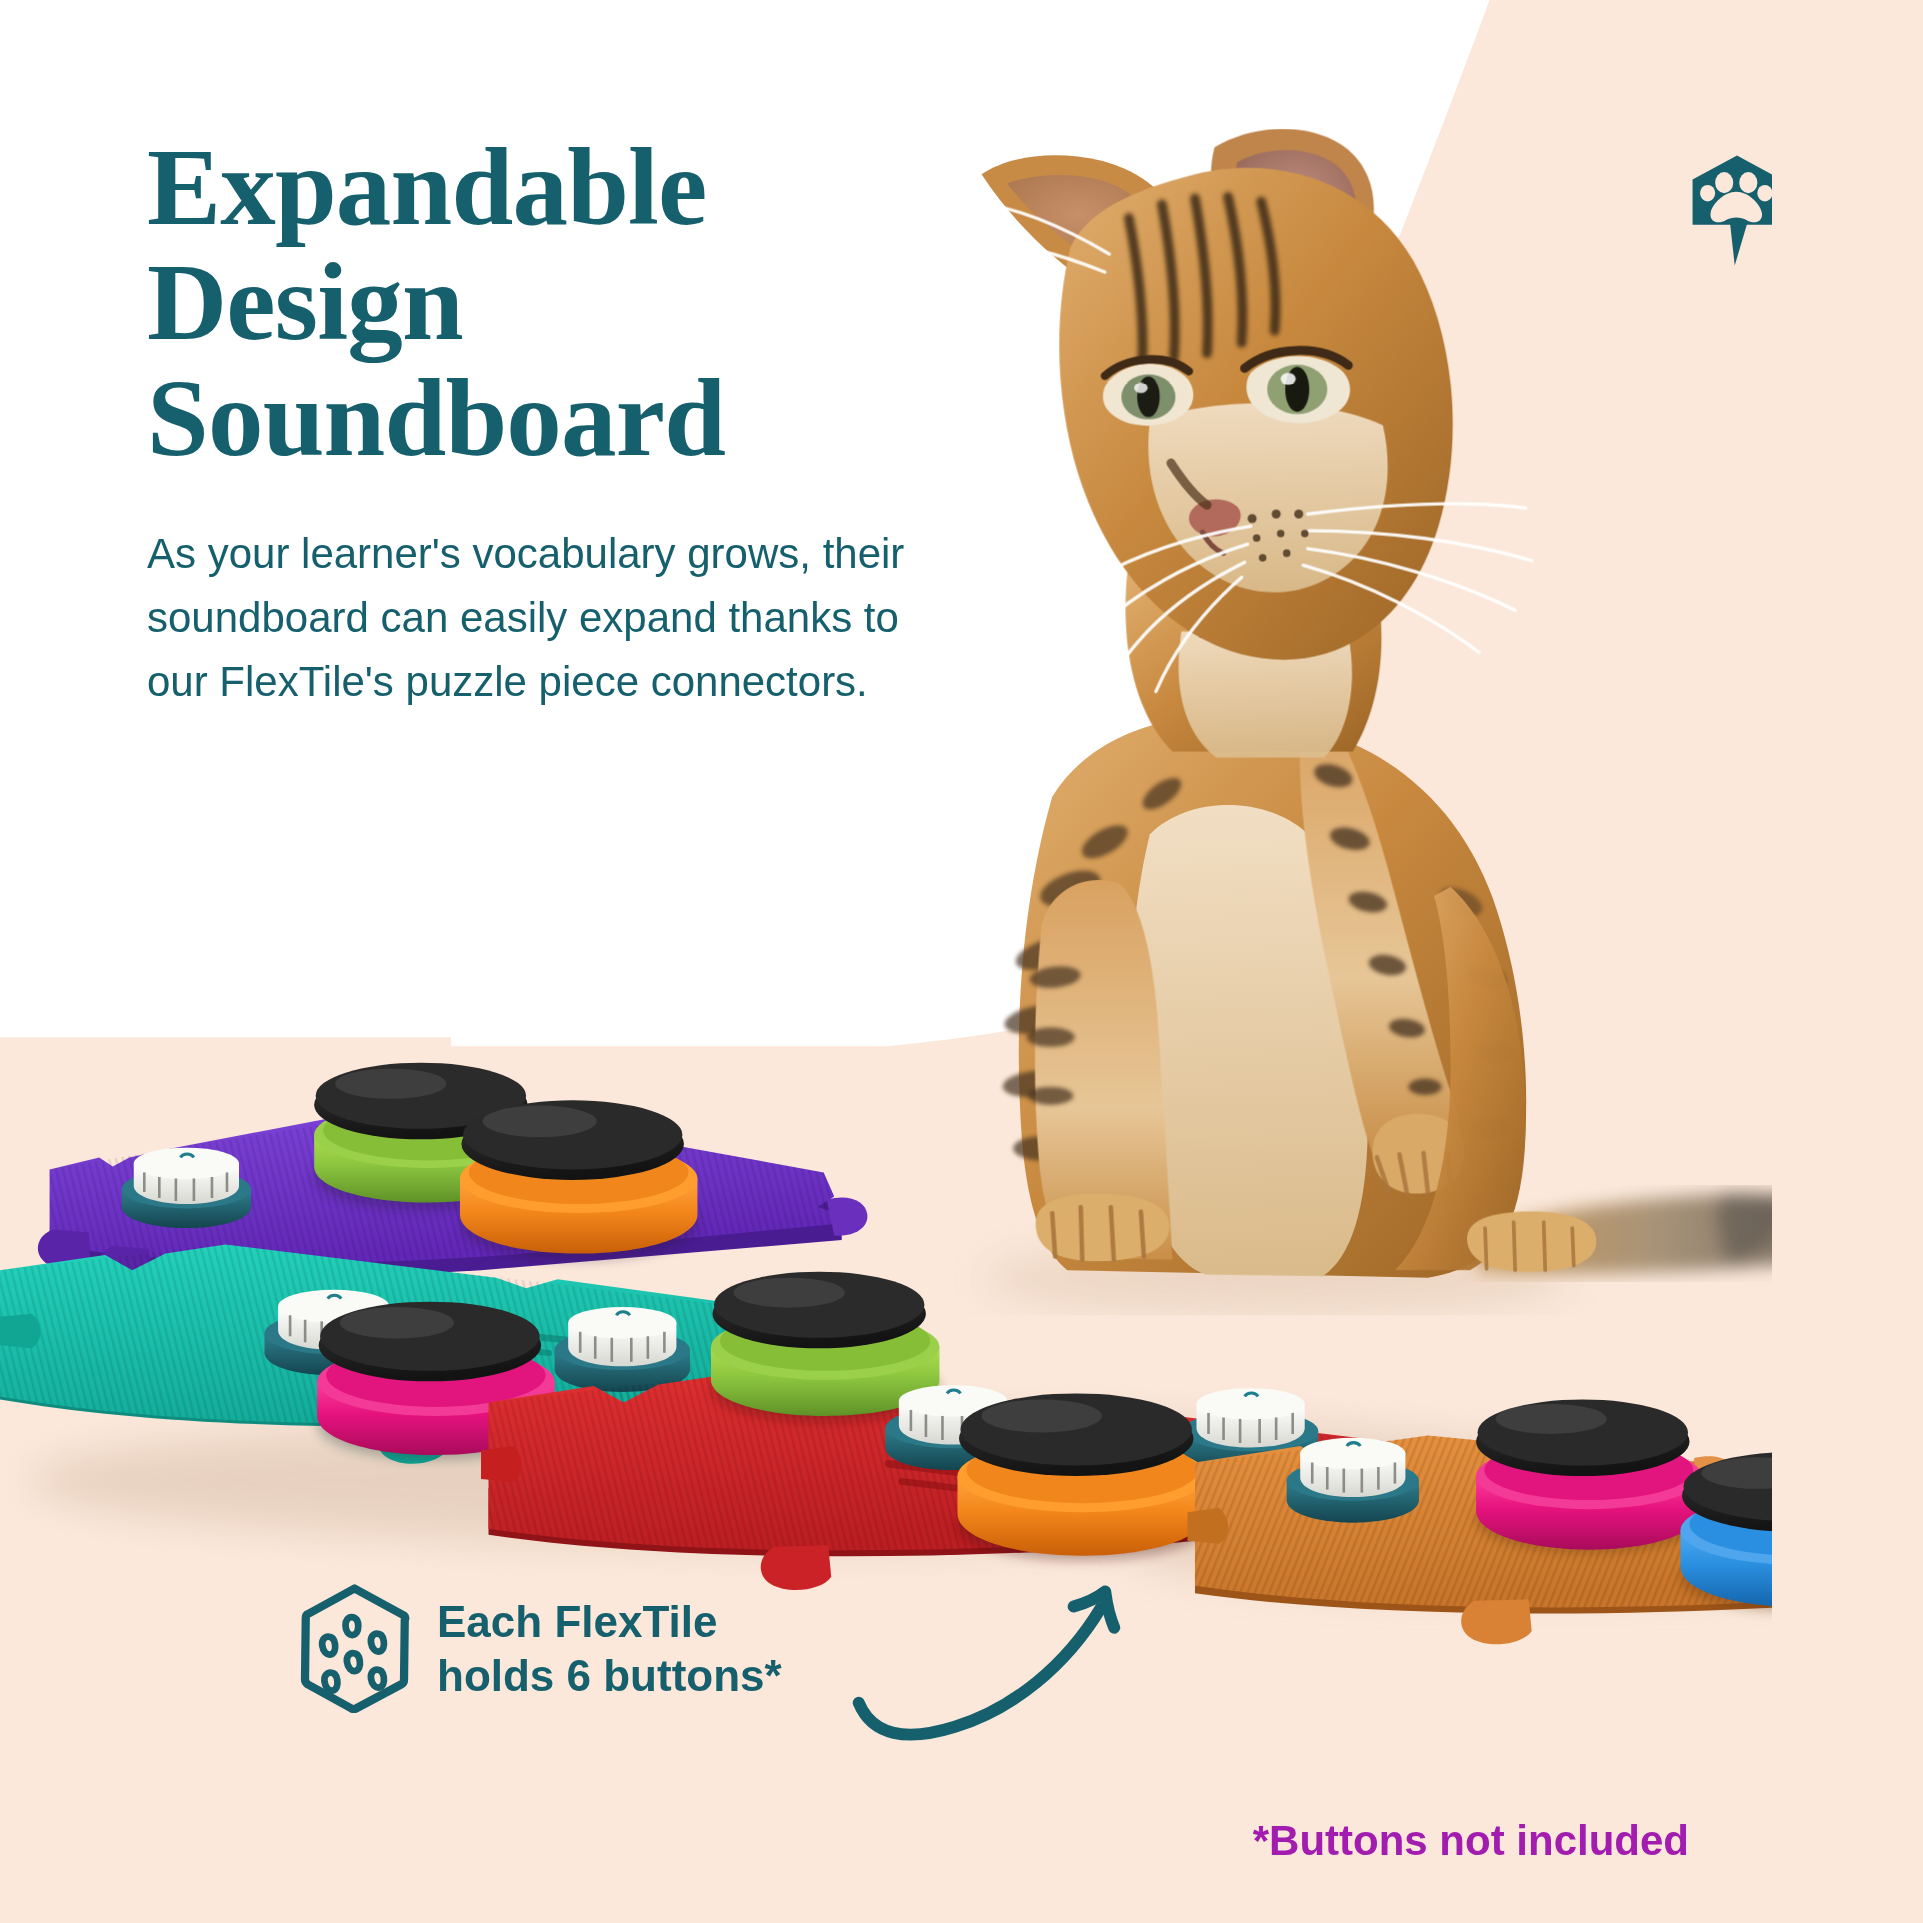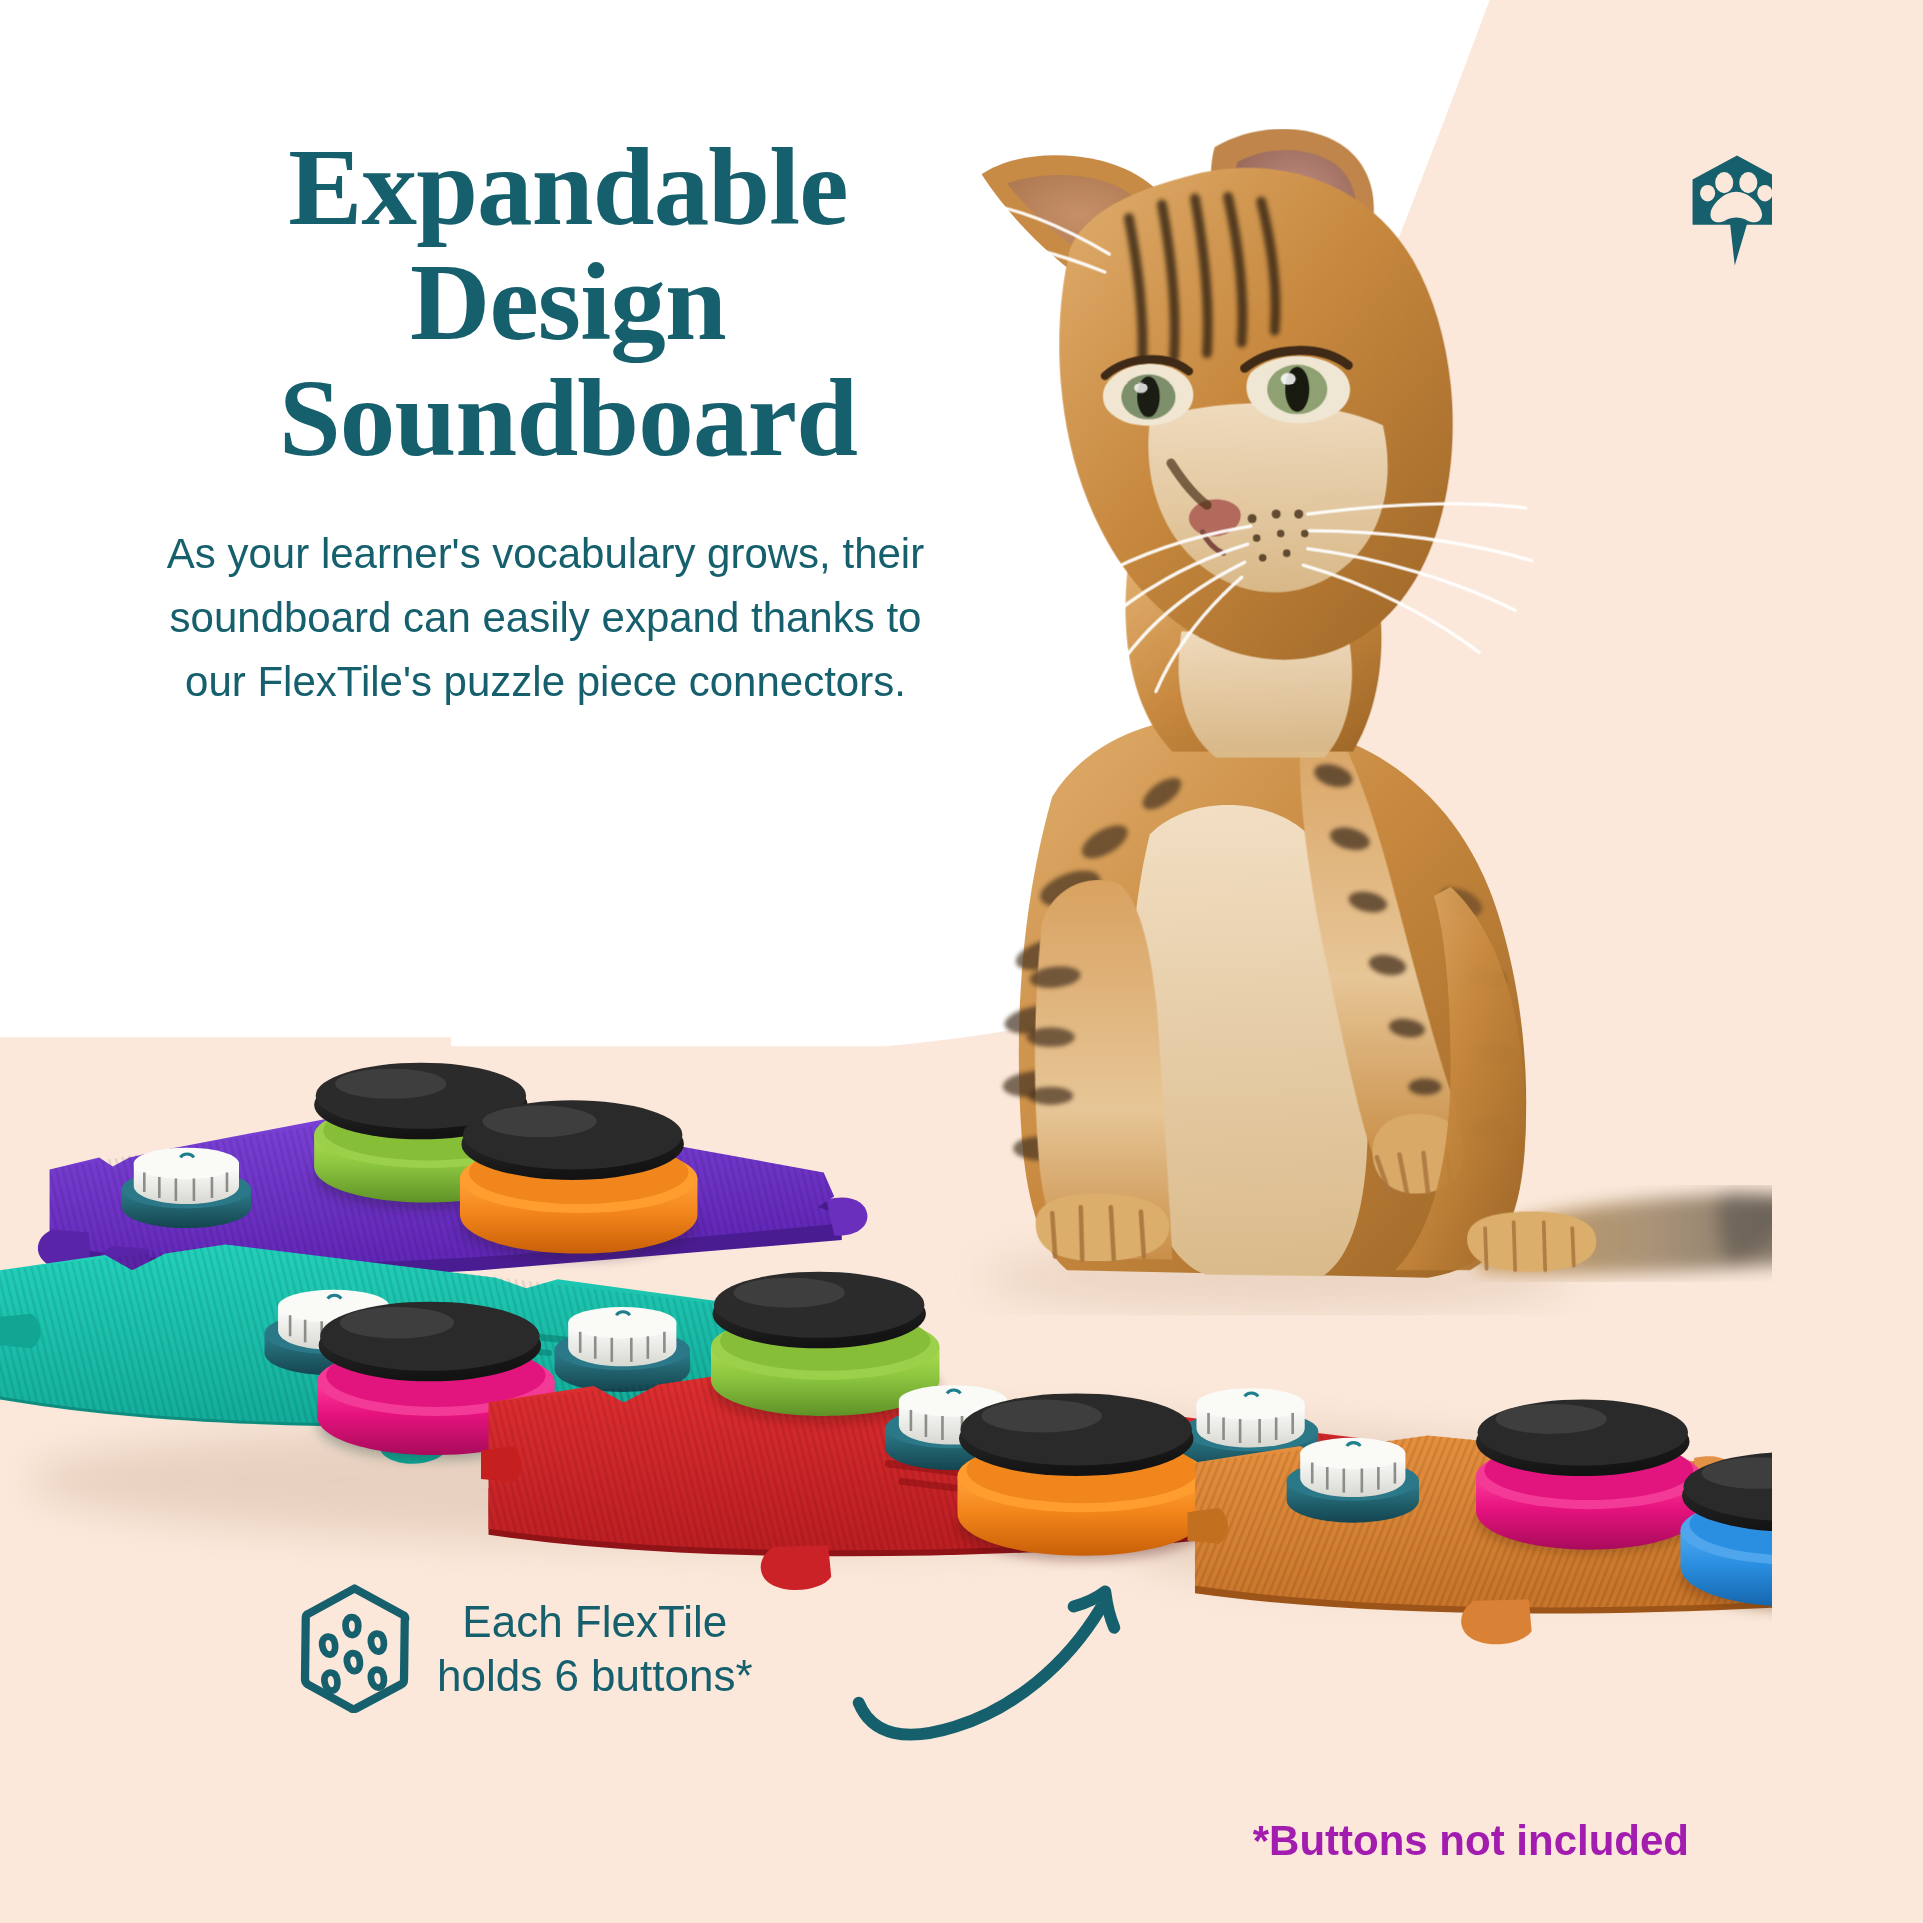--- a/index.html
+++ b/index.html
@@ -2,21 +2,21 @@
 <html style="font-size:12px"><head>
 <meta charset="utf-8">
 <style>
   * { margin:0; padding:0; box-sizing:border-box; }
   html,body { width:1924px; height:1924px; overflow:hidden; }
   body {
     font-family:"Liberation Sans", sans-serif;
     background:#FBE8DA;
     position:relative;
   }
-  #stage { position:absolute; inset:0; width:1772px; height:1924px; overflow:hidden;text-align:center; }
+  #stage { position:absolute; inset:0; width:1772px; height:1924px; overflow:hidden; }
 
   
   .bg-cream { position:absolute; inset:0; background:#FBE8DA; }
   .bg-white-shape { position:absolute; left:0; top:0; width:1924px; height:1924px; }
 
   
   .copy { position:absolute; left:147px; top:129px; width:842px; }
   .headline {
     font-family:"Liberation Serif", serif;
     font-weight:700;
@@ -36,21 +36,21 @@
 
   
   .logo { position:absolute; left:1688px; top:154px; width:98px; height:113px; }
 
   
   .photo { position:absolute; left:0; top:0; width:1924px; height:1924px; pointer-events:none; }
 
   
   .callout { position:absolute; left:299px; top:1584px; display:flex; align-items:center; gap:27px; }
   .callout-icon { width:111px; height:129px; flex:none; }
-  .callout-text { font-size:44px; line-height:1.22; color:#16606E; font-weight:400; white-space:pre-line; }
+  .callout-text { font-size:44px; line-height:1.22; color:#16606E; font-weight:700; white-space:pre-line; }
   .arrow-wrap { position:absolute; left:842px; top:1575px; width:316px; height:263px; }
   .footnote {
     position:absolute; right:83px; top:1817px;
     font-size:42px; font-weight:700; color:#a21caf;
   }
 </style>
 </head>
 <body>
 
 <div id="stage">

